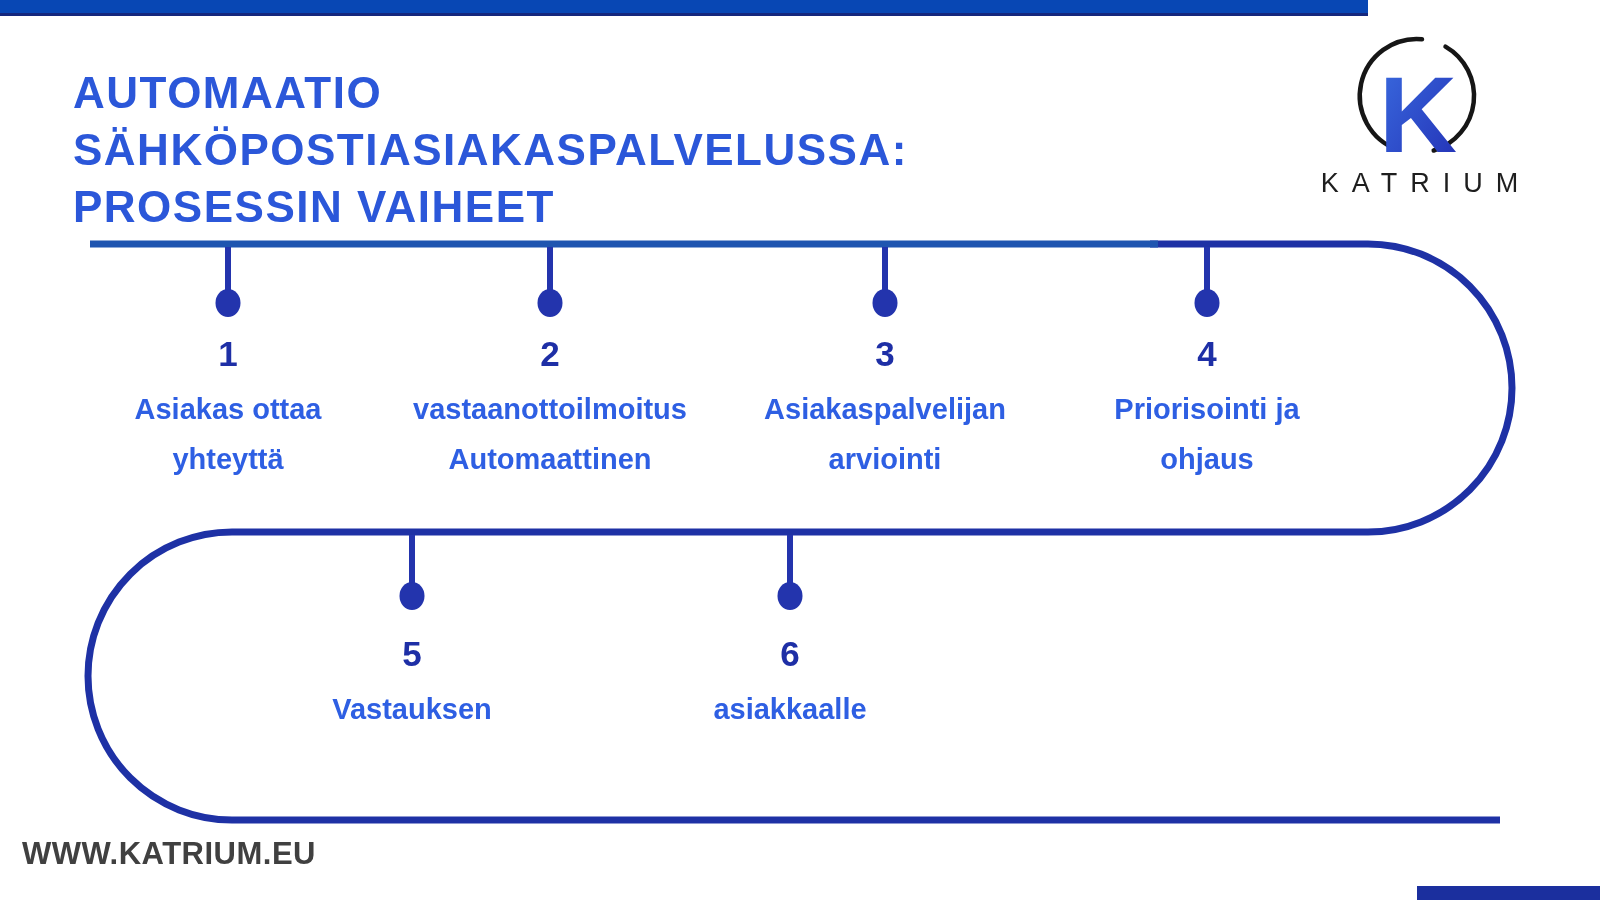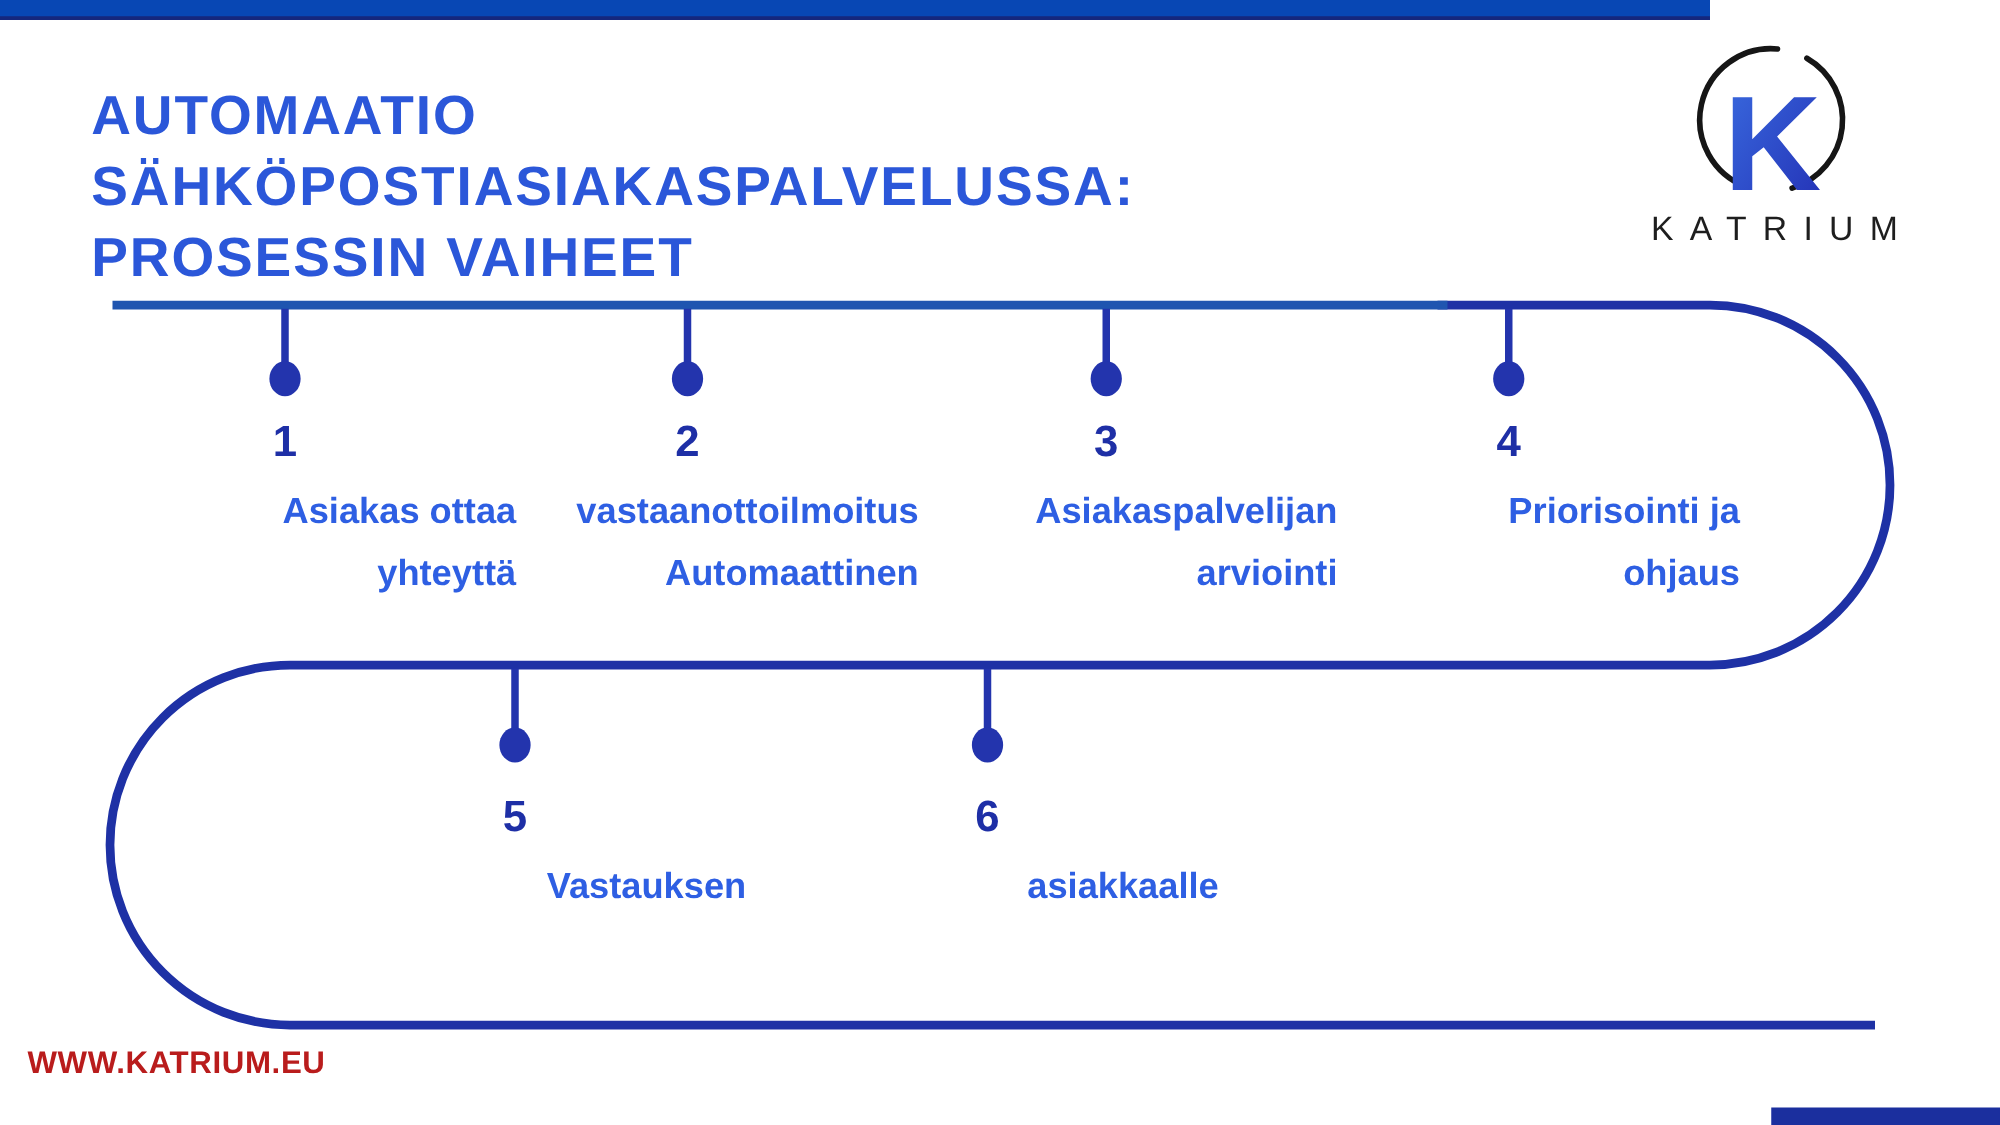--- a/index.html
+++ b/index.html
@@ -32,31 +32,31 @@
   
   .step{
     position:absolute;transform:translateX(-50%);
     width:370px;text-align:center;
   }
   .step-number{
     font-size:35px;font-weight:bold;color:#1e2fa6;line-height:40px;
     margin-bottom:10px;
   }
   .step-line{
-    font-size:29px;font-weight:bold;color:#2e5fe3;line-height:50px;text-align:right;
+    font-size:29px;font-weight:bold;color:#2e5fe3;line-height:50px;
   }
   .row-top{top:334px;}
   .row-bottom{top:634px;}
   .sx-1{left:228px;} .sx-2{left:550px;} .sx-3{left:885px;} .sx-4{left:1207px;}
   .sx-5{left:412px;} .sx-6{left:790px;}
 
   
   .footer-url{
     position:absolute;left:22px;top:836px;
-    font-size:25px;font-weight:bold;color:#b91c1c;letter-spacing:0.5px;
+    font-size:31px;font-weight:bold;color:#404040;letter-spacing:0.5px;
   }
 </style>
 </head>
 <body>
 
 <div class="top-bar"></div>
 <div class="bottom-bar"></div>
 
 <svg class="layer" width="1600" height="900" viewBox="0 0 1600 900">
 

